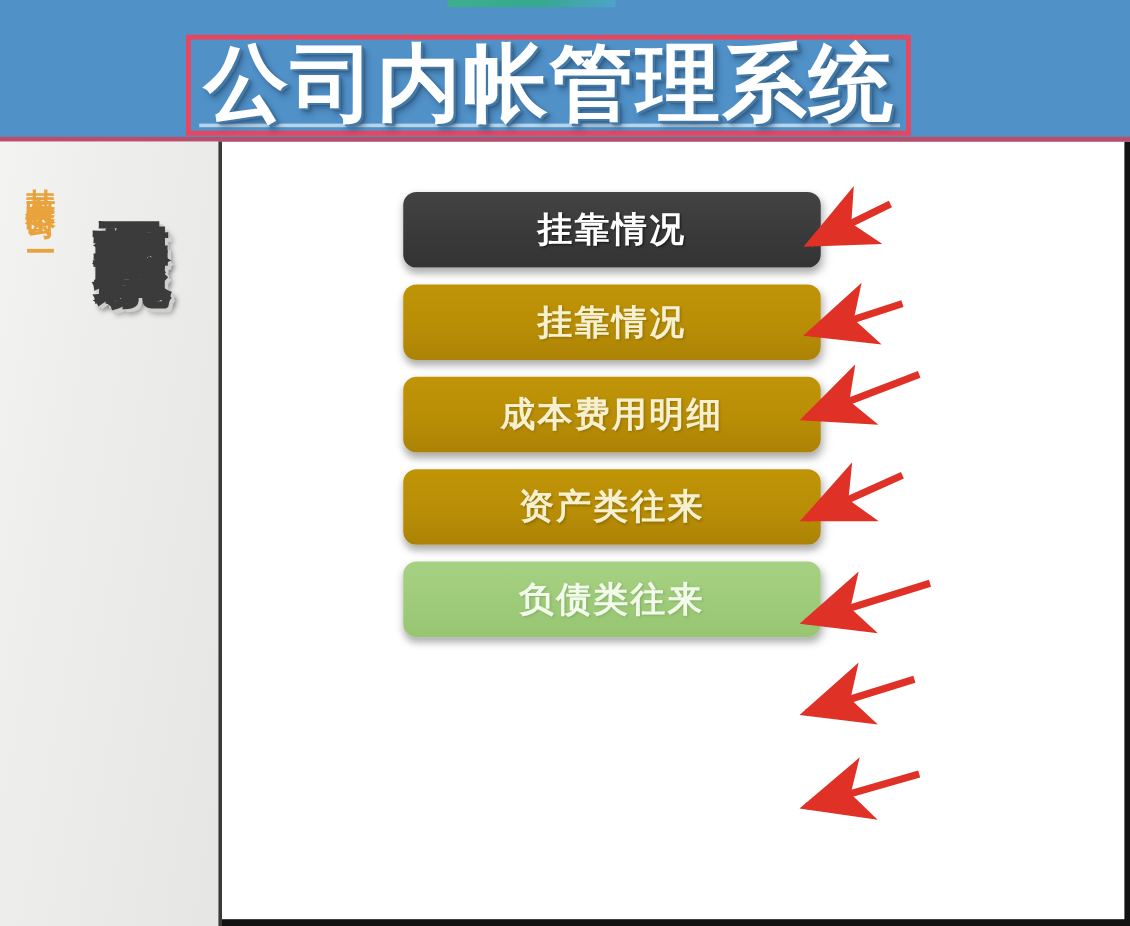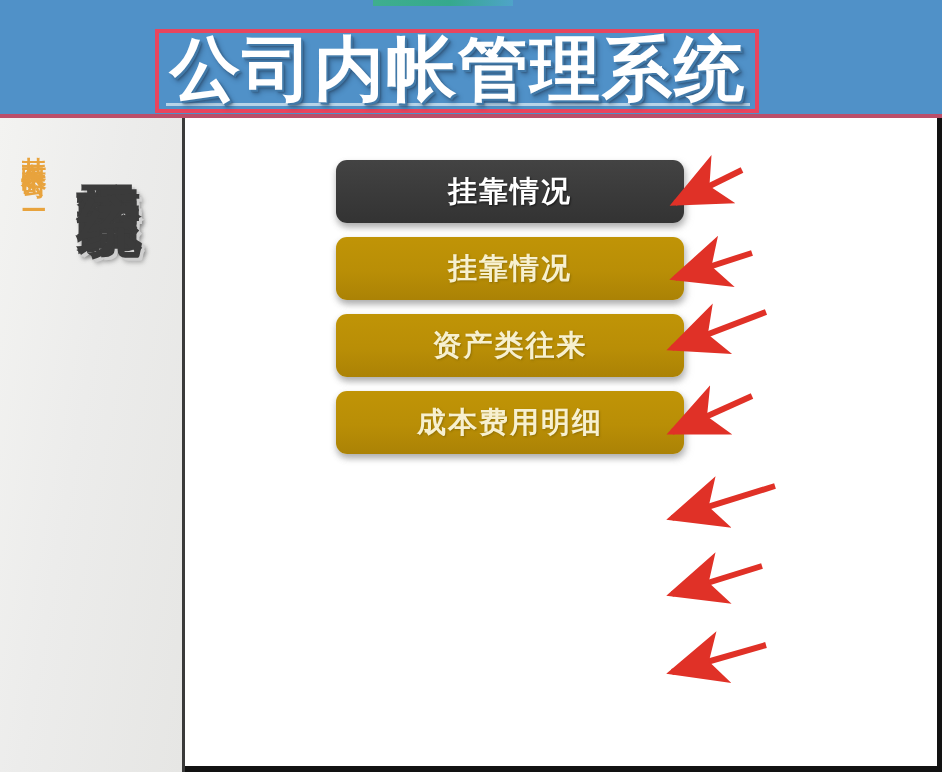--- a/index.html
+++ b/index.html
@@ -214,22 +214,23 @@
   <div class="top-strip"></div>
 
   <div class="sidebar">
     <div class="sidebar-company">某某有限公司——</div>
     <div class="sidebar-system">公司内帐管理系统</div>
   </div>
 
   <div class="menu">
     <div class="menu-btn dark">挂靠情况</div>
     <div class="menu-btn gold">挂靠情况</div>
+    <div class="menu-btn gold">成本费用明细</div>
     <div class="menu-btn gold">资产类往来</div>
-    <div class="menu-btn gold">成本费用明细</div>
+    <div class="menu-btn green">负债类往来</div>
   </div>
 
   <svg class="arrows" viewBox="0 0 942 772">
     <defs>
       <marker id="ah" markerWidth="11" markerHeight="11" refX="9" refY="5.5" orient="auto" markerUnits="strokeWidth">
         <path d="M10,5.5 L0,10 L2.6,5.5 L0,1 Z" fill="#e03127"></path>
       </marker>
     </defs>
     <g stroke="#e03127" stroke-width="6" marker-end="url(#ah)" fill="none" stroke-linecap="butt">
       <path d="M742,170 L675,203"></path>

